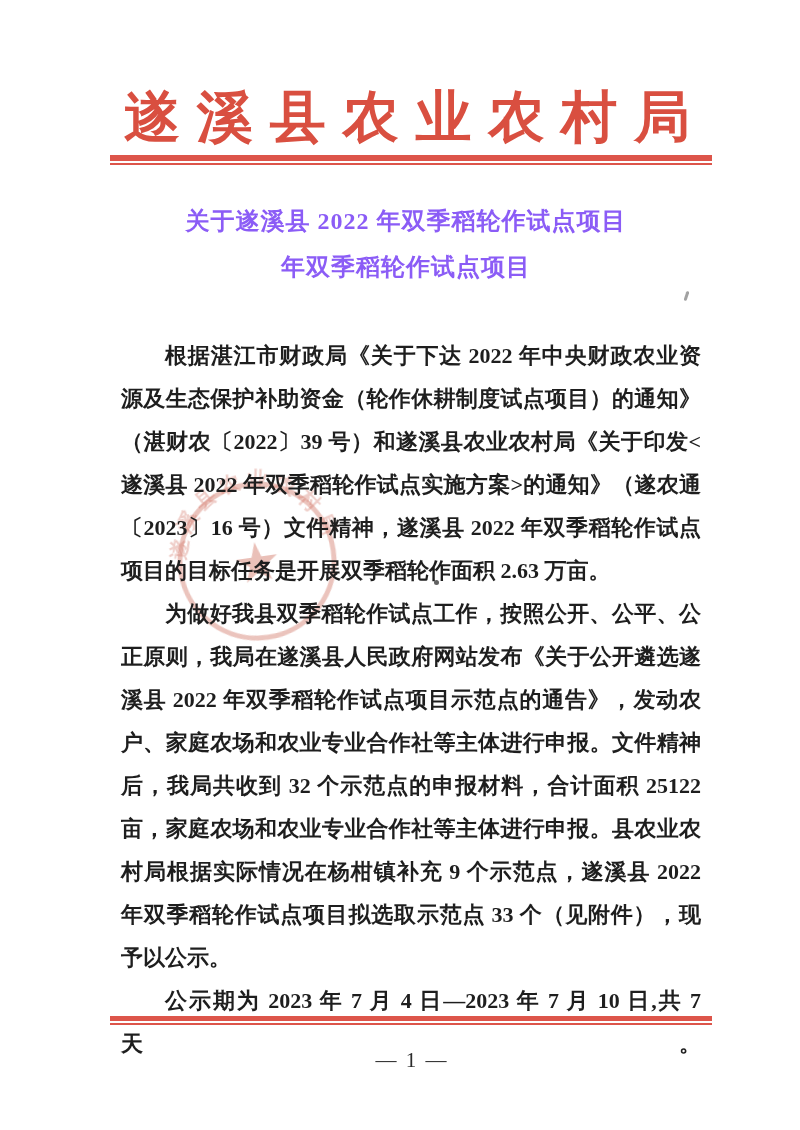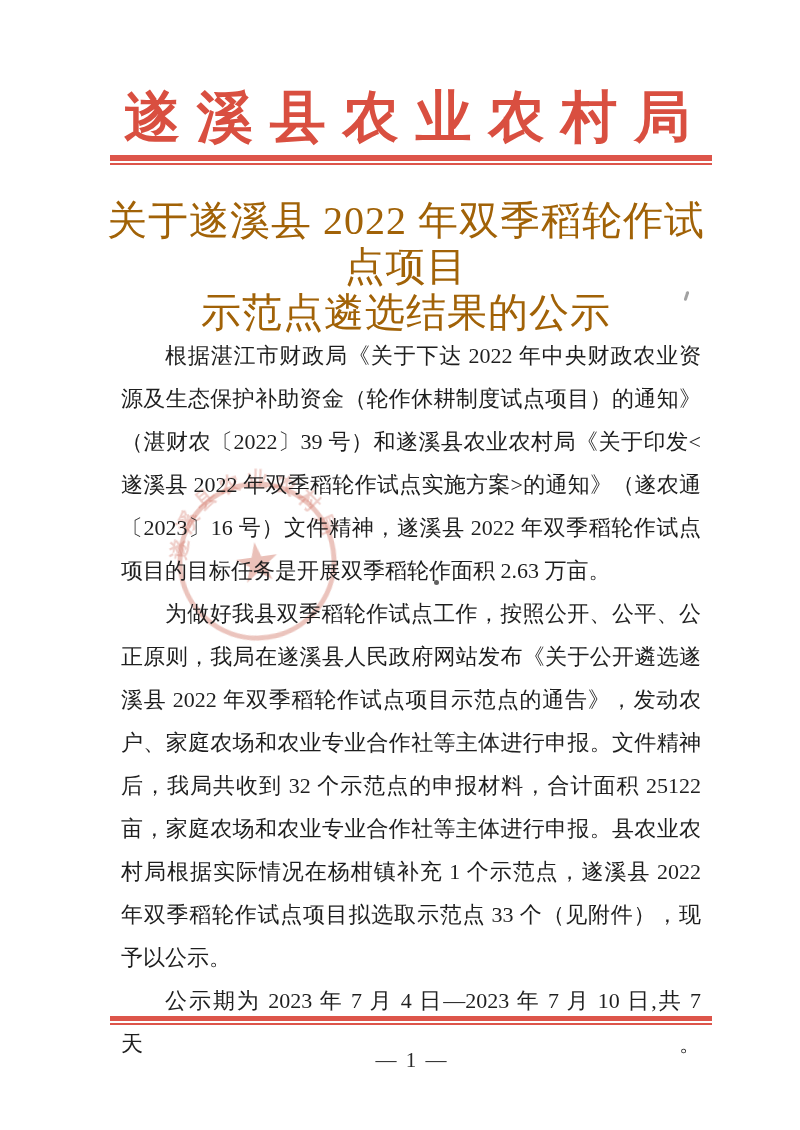--- a/index.html
+++ b/index.html
@@ -21,28 +21,28 @@
   }
   .rule{position:absolute;left:110px;width:602px;background:#dd554a;}
   .rule-top-thick{top:155px;height:6px;}
   .rule-top-thin{top:163px;height:2px;}
   .rule-bottom-thick{top:1016px;height:5px;}
   .rule-bottom-thin{top:1023px;height:2px;}
 
   
   .doc-title{
     position:absolute;left:100px;top:198px;width:612px;
-    text-align:center;font-weight:400;color:#a16207;
-    font-size:40px;line-height:46px;letter-spacing:1px;
+    text-align:center;font-weight:700;color:#8b5cf6;
+    font-size:24px;line-height:46px;letter-spacing:1px;
   }
 
   
   .body-text{
     position:absolute;left:121px;top:334px;width:580px;
-    font-size:22px;color:#1e1e1e;
+    font-size:22px;color:#1e1e1e;font-weight:bold;
   }
   .bline{
     height:43px;line-height:43px;white-space:nowrap;
     text-align:left;
   }
   .bline.stretch{
     white-space:normal;
     text-align:justify;text-align-last:justify;
     text-justify:inter-character;
   }
@@ -98,37 +98,37 @@
     <circle class="seal-ring" cx="100" cy="100" r="77"></circle>
     <path id="sealArc" d="M 32,112 A 70,70 0 1 1 168,112" fill="none"></path>
     <text class="seal-arc-text">
       <textPath href="#sealArc" startOffset="50%" text-anchor="middle">遂溪县农业农村局</textPath>
     </text>
     <text class="seal-star" x="100" y="120" text-anchor="middle">★</text>
   </svg>
 
   <div class="doc-title">
     <div>关于遂溪县 2022 年双季稻轮作试点项目</div>
-    <div>示范点遴选结果的公示</div>
+    <div>年双季稻轮作试点项目</div>
   </div>
 
   <div class="body-text">
       <div class="bline indent stretch">根据湛江市财政局《关于下达 2022 年中央财政农业资</div>
       <div class="bline stretch">源及生态保护补助资金（轮作休耕制度试点项目）的通知》</div>
       <div class="bline stretch">（湛财农〔2022〕39 号）和遂溪县农业农村局《关于印发&lt;</div>
       <div class="bline stretch">遂溪县 2022 年双季稻轮作试点实施方案&gt;的通知》（遂农通</div>
       <div class="bline stretch">〔2023〕16 号）文件精神，遂溪县 2022 年双季稻轮作试点</div>
       <div class="bline">项目的目标任务是开展双季稻轮作面积 2.63 万亩。</div>
       <div class="bline indent stretch">为做好我县双季稻轮作试点工作，按照公开、公平、公</div>
       <div class="bline stretch">正原则，我局在遂溪县人民政府网站发布《关于公开遴选遂</div>
       <div class="bline stretch">溪县 2022 年双季稻轮作试点项目示范点的通告》，发动农</div>
       <div class="bline stretch">户、家庭农场和农业专业合作社等主体进行申报。文件精神</div>
       <div class="bline stretch">后，我局共收到 32 个示范点的申报材料，合计面积 25122</div>
       <div class="bline stretch">亩，家庭农场和农业专业合作社等主体进行申报。县农业农</div>
-      <div class="bline stretch">村局根据实际情况在杨柑镇补充 1 个示范点，遂溪县 2022</div>
+      <div class="bline stretch">村局根据实际情况在杨柑镇补充 9 个示范点，遂溪县 2022</div>
       <div class="bline stretch">年双季稻轮作试点项目拟选取示范点 33 个（见附件），现</div>
       <div class="bline">予以公示。</div>
       <div class="bline indent stretch">公示期为 2023 年 7 月 4 日—2023 年 7 月 10 日,共 7 天。</div>
     </div>
 
   <div class="speck-tick"></div>
   <div class="speck-dot"></div>
 
   <div class="rule rule-bottom-thick"></div>
   <div class="rule rule-bottom-thin"></div>

